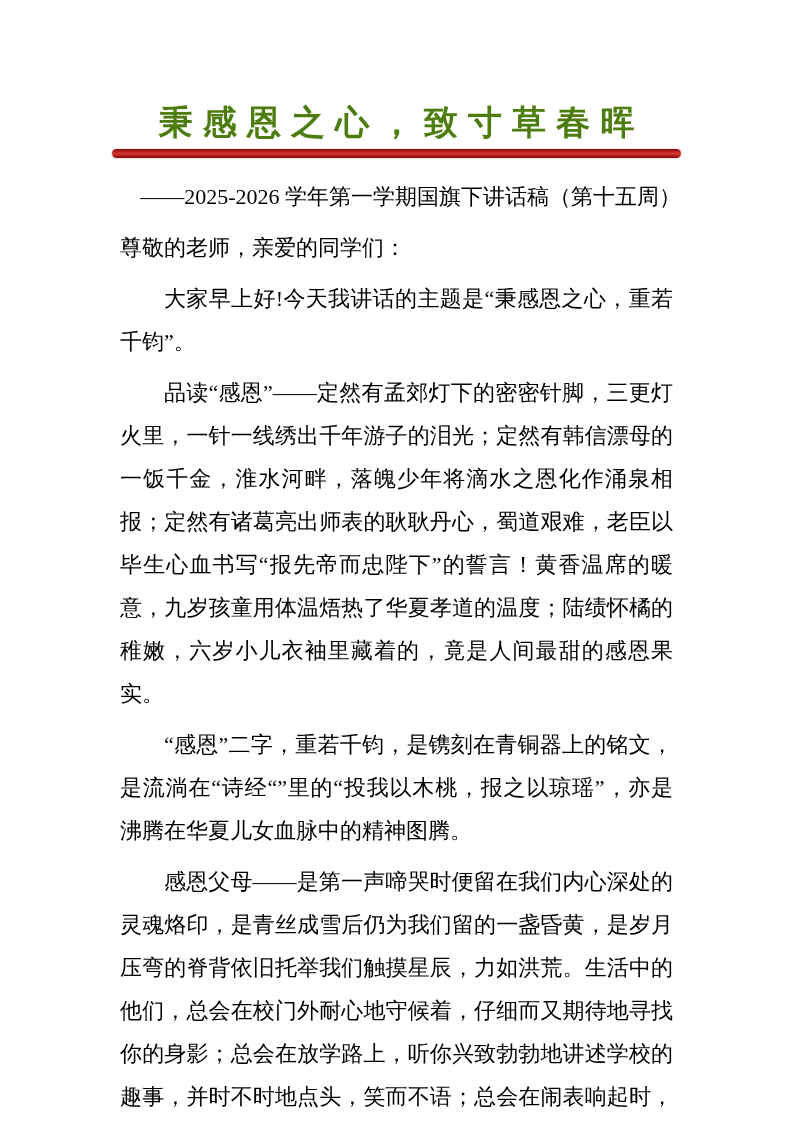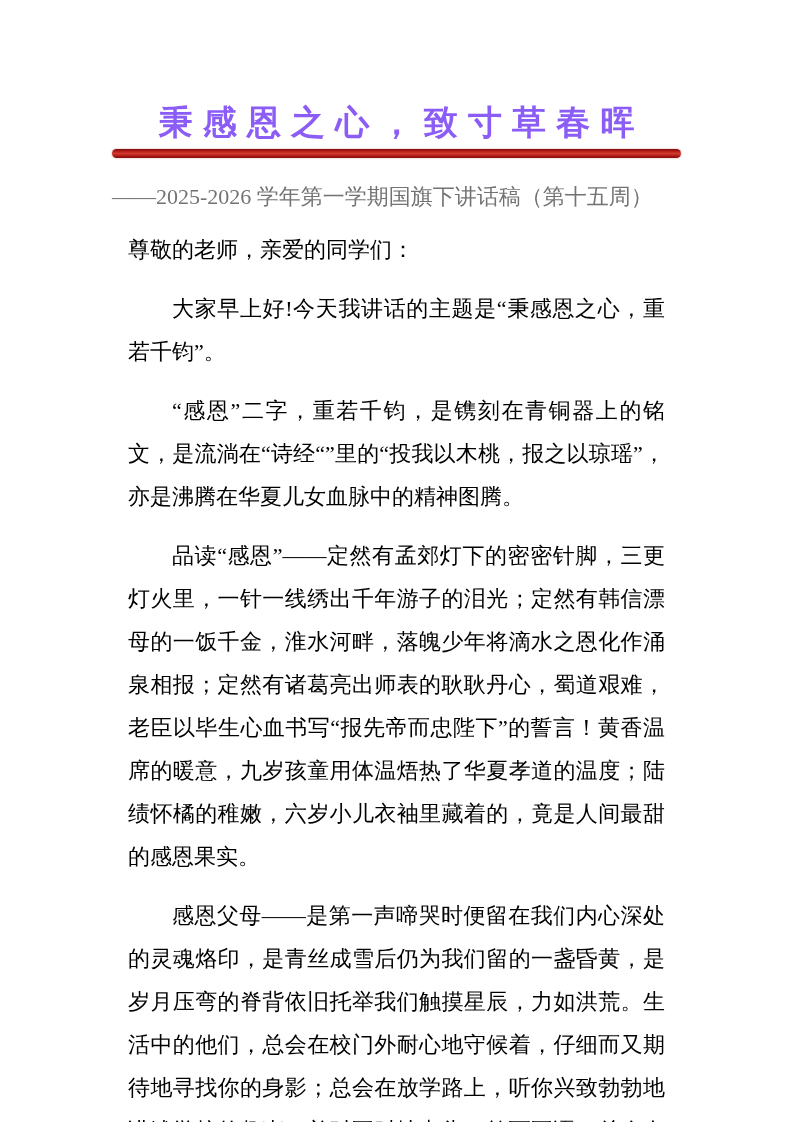--- a/index.html
+++ b/index.html
@@ -22,51 +22,51 @@
     background: #ffffff;
   }
   .doc-title {
     font-size: 34px;
     line-height: 38px;
     font-weight: bold;
     text-align: center;
     letter-spacing: 0.30em;
     text-indent: 0.30em; 
     white-space: nowrap;
-    color: #8b5cf6;
+    color: #4d7c0f;
   }
   .title-underline {
     height: 9px;
     margin-top: 7px;
     border-radius: 5px;
     background: linear-gradient(to bottom,
       #7e0f0f 0%,
       #a81414 18%,
       #d23a2e 50%,
       #a81414 82%,
       #7e0f0f 100%);
     box-shadow: 0 0 2px rgba(160, 20, 20, 0.45);
   }
   .doc-subtitle {
     margin-top: 24px;
     font-size: 22px;
     line-height: 30px;
-    text-align: left;
-    color: #737373;
+    text-align: right;
+    color: #000000;
     white-space: nowrap;
   }
   .doc-body {
     margin-top: 14px;
     font-size: 22px;
     line-height: 43px;
     text-align: justify;
     text-justify: inter-ideograph;
   }
   .doc-body p {
-    margin: 16px;
+    margin: 8px;
     padding: 0;
   }
   p.salutation {
     text-indent: 0;
   }
   p.para {
     text-indent: 2em;
   }
 </style>
 </head>
@@ -76,18 +76,18 @@
 
   <div class="doc-title">秉感恩之心，致寸草春晖</div>
 
   <div class="title-underline"></div>
 
   <div class="doc-subtitle">——2025-2026 学年第一学期国旗下讲话稿（第十五周）</div>
 
   <div class="doc-body">
     <p class="salutation">尊敬的老师，亲爱的同学们：</p>
     <p class="para">大家早上好!今天我讲话的主题是“秉感恩之心，重若千钧”。</p>
+    <p class="para">品读“感恩”——定然有孟郊灯下的密密针脚，三更灯火里，一针一线绣出千年游子的泪光；定然有韩信漂母的一饭千金，淮水河畔，落魄少年将滴水之恩化作涌泉相报；定然有诸葛亮出师表的耿耿丹心，蜀道艰难，老臣以毕生心血书写“报先帝而忠陛下”的誓言！黄香温席的暖意，九岁孩童用体温焐热了华夏孝道的温度；陆绩怀橘的稚嫩，六岁小儿衣袖里藏着的，竟是人间最甜的感恩果实。</p>
     <p class="para">“感恩”二字，重若千钧，是镌刻在青铜器上的铭文，是流淌在“诗经“”里的“投我以木桃，报之以琼瑶”，亦是沸腾在华夏儿女血脉中的精神图腾。</p>
-    <p class="para">品读“感恩”——定然有孟郊灯下的密密针脚，三更灯火里，一针一线绣出千年游子的泪光；定然有韩信漂母的一饭千金，淮水河畔，落魄少年将滴水之恩化作涌泉相报；定然有诸葛亮出师表的耿耿丹心，蜀道艰难，老臣以毕生心血书写“报先帝而忠陛下”的誓言！黄香温席的暖意，九岁孩童用体温焐热了华夏孝道的温度；陆绩怀橘的稚嫩，六岁小儿衣袖里藏着的，竟是人间最甜的感恩果实。</p>
     <p class="para">感恩父母——是第一声啼哭时便留在我们内心深处的灵魂烙印，是青丝成雪后仍为我们留的一盏昏黄，是岁月压弯的脊背依旧托举我们触摸星辰，力如洪荒。生活中的他们，总会在校门外耐心地守候着，仔细而又期待地寻找你的身影；总会在放学路上，听你兴致勃勃地讲述学校的趣事，并时不时地点头，笑而不语；总会在闹表响起时，眼疾手快地关掉，</p>
   </div>
 
 </div>
 
 </body></html>

